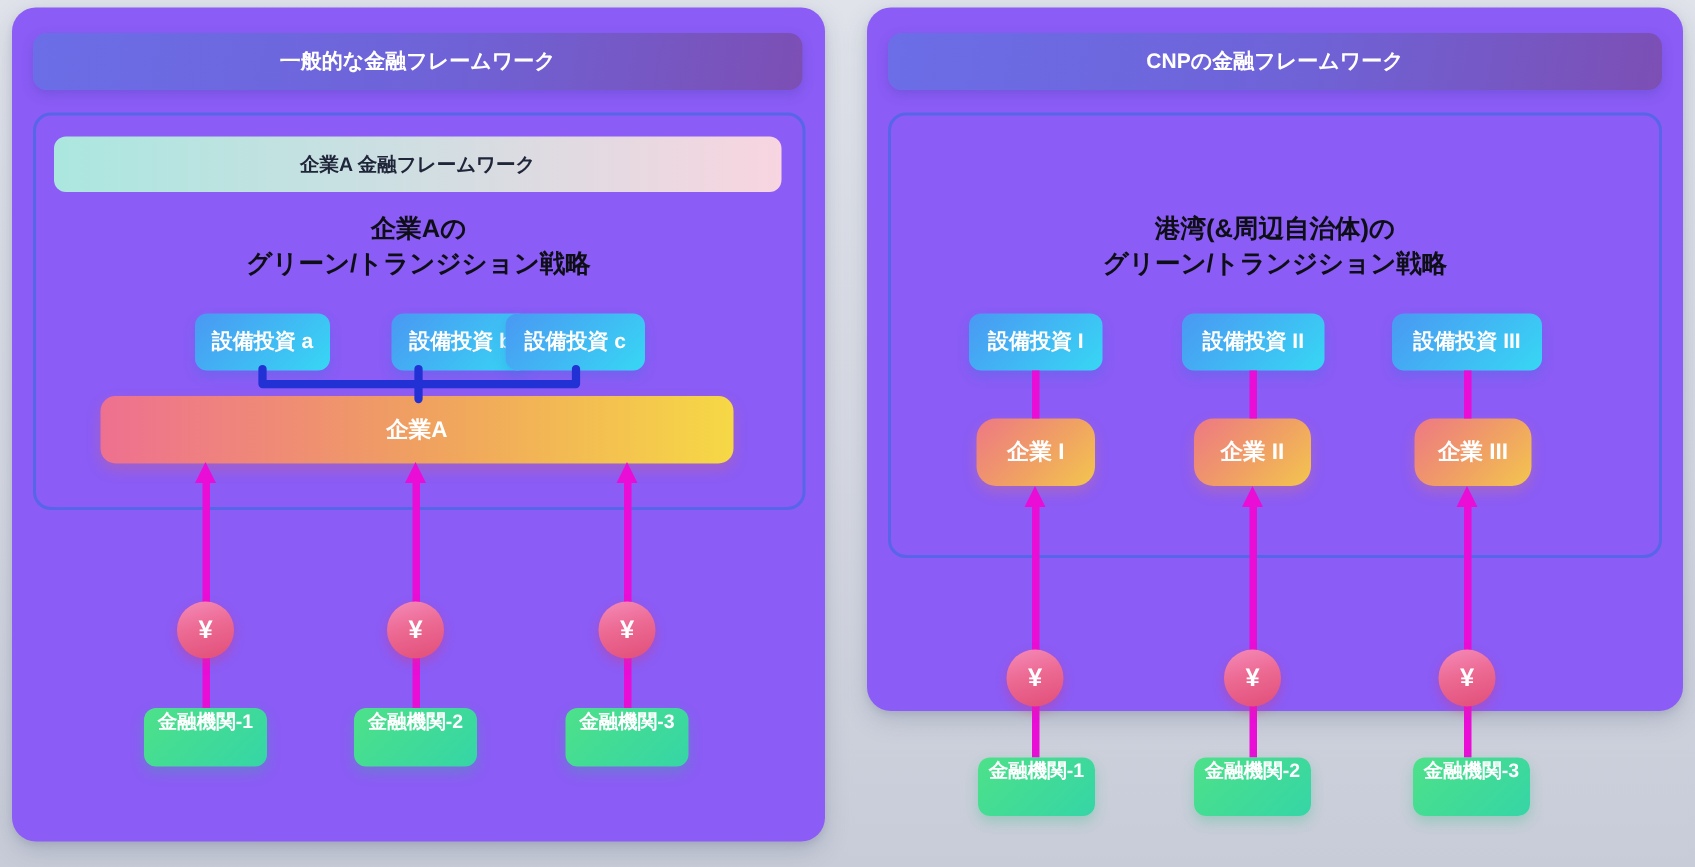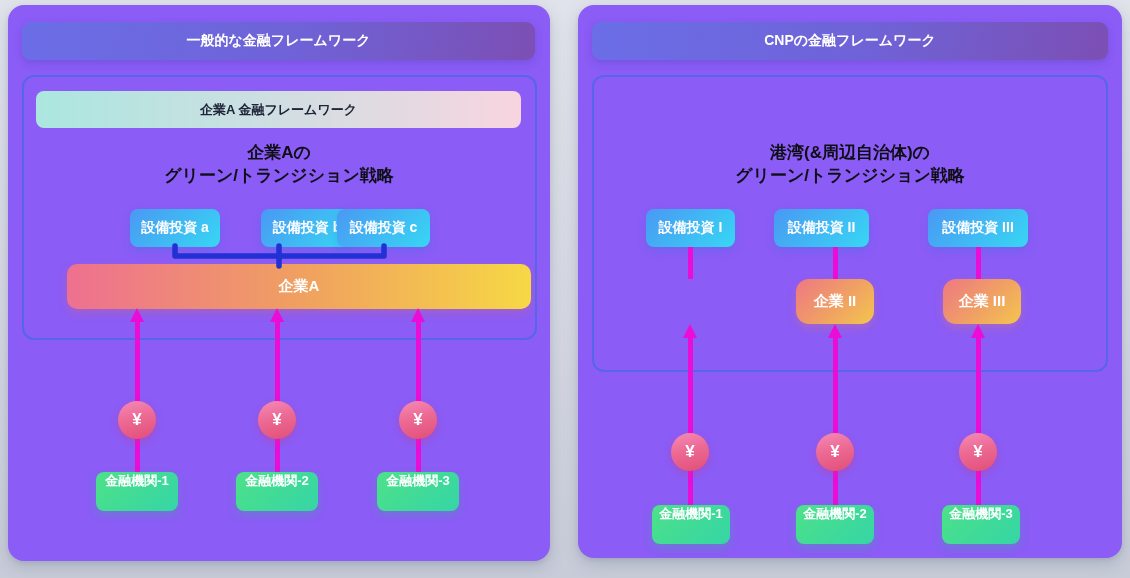--- a/index.html
+++ b/index.html
@@ -10,21 +10,21 @@
     position: relative;
     overflow: hidden;
   }
   .card {
     position:absolute;
     background:#8b5cf6;
     border-radius:16px;
     box-shadow:0 6px 16px rgba(70,80,120,.22), 0 2px 4px rgba(70,80,120,.12);
   }
   #card-left  { left:8px;   top:5px; width:542px; height:556px; }
-  #card-right { left:578px; top:5px; width:544px; height:553px; }
+  #card-right { left:578px; top:5px; width:544px; height:469px; }
 
   .banner {
     position:absolute; left:14px; top:17px; height:38px;
     border-radius:9px;
     background:linear-gradient(100deg,#6b6ee7 0%,#6f62d6 55%,#7c4fb4 100%);
     color:#ffffff; font-weight:bold; font-size:14px;
     display:flex; align-items:center; justify-content:center;
     box-shadow:0 3px 7px rgba(80,70,180,.35);
   }
   #card-left  .banner { width:513px; }
@@ -57,21 +57,21 @@
   .invest-box {
     position:absolute; top:204px; height:38px;
     border-radius:8px;
     background:linear-gradient(135deg,#4a98f3 0%,#37d7f4 100%);
     color:#ffffff; font-weight:bold; font-size:14px;
     display:flex; align-items:center; justify-content:center;
     box-shadow:0 4px 8px rgba(40,120,220,.25);
   }
 
   .company-wide {
-    position:absolute; left:59px; top:259px; width:464px; height:45px;
+    position:absolute; left:59px; top:259px; width:422px; height:45px;
     border-radius:10px;
     background:linear-gradient(90deg,#ee7090 0%,#f0a25f 52%,#f6d845 100%);
     color:#ffffff; font-weight:bold; font-size:15px;
     display:flex; align-items:center; justify-content:center;
     box-shadow:0 4px 9px rgba(220,110,90,.3);
   }
   .company-box {
     position:absolute; top:274px; height:45px;
     border-radius:13px;
     background:linear-gradient(135deg,#ee7884 0%,#f0a163 55%,#f3c54e 100%);
@@ -188,31 +188,34 @@
 
 
   <div class="strategy-title">
     <div>港湾(&amp;周辺自治体)の</div>
     <div>グリーン/トランジション戦略</div>
   </div>
 
   <div class="invest-box" style="left:68px; width:89px;">
     <span>設備投資 I</span>
   </div>
-  <div class="invest-box" style="left:196px; width:95px;">
+  <div class="invest-box" style="left:210px; width:95px;">
     <span>設備投資 II</span>
   </div>
   <div class="invest-box" style="left:350px; width:100px;">
     <span>設備投資 III</span>
   </div>
 
   <div class="flow-line" style="left:109.5px; top:242px; height:32px;"></div>
   <div class="flow-line" style="left:254.5px; top:242px; height:32px;"></div>
   <div class="flow-line" style="left:397.5px; top:242px; height:32px;"></div>
 
+  <div class="company-box" style="left:73px; width:79px;">
+    <span>企業 I</span>
+  </div>
   <div class="company-box" style="left:218px; width:78px;">
     <span>企業 II</span>
   </div>
   <div class="company-box" style="left:365px; width:78px;">
     <span>企業 III</span>
   </div>
 
   <div class="flow-line" style="left:109.5px; top:330px; height:170px;"></div>
   <div class="flow-arrowhead" style="left:105px; top:319px;"></div>
   <div class="yen-circle" style="left:93px; top:428px;">

